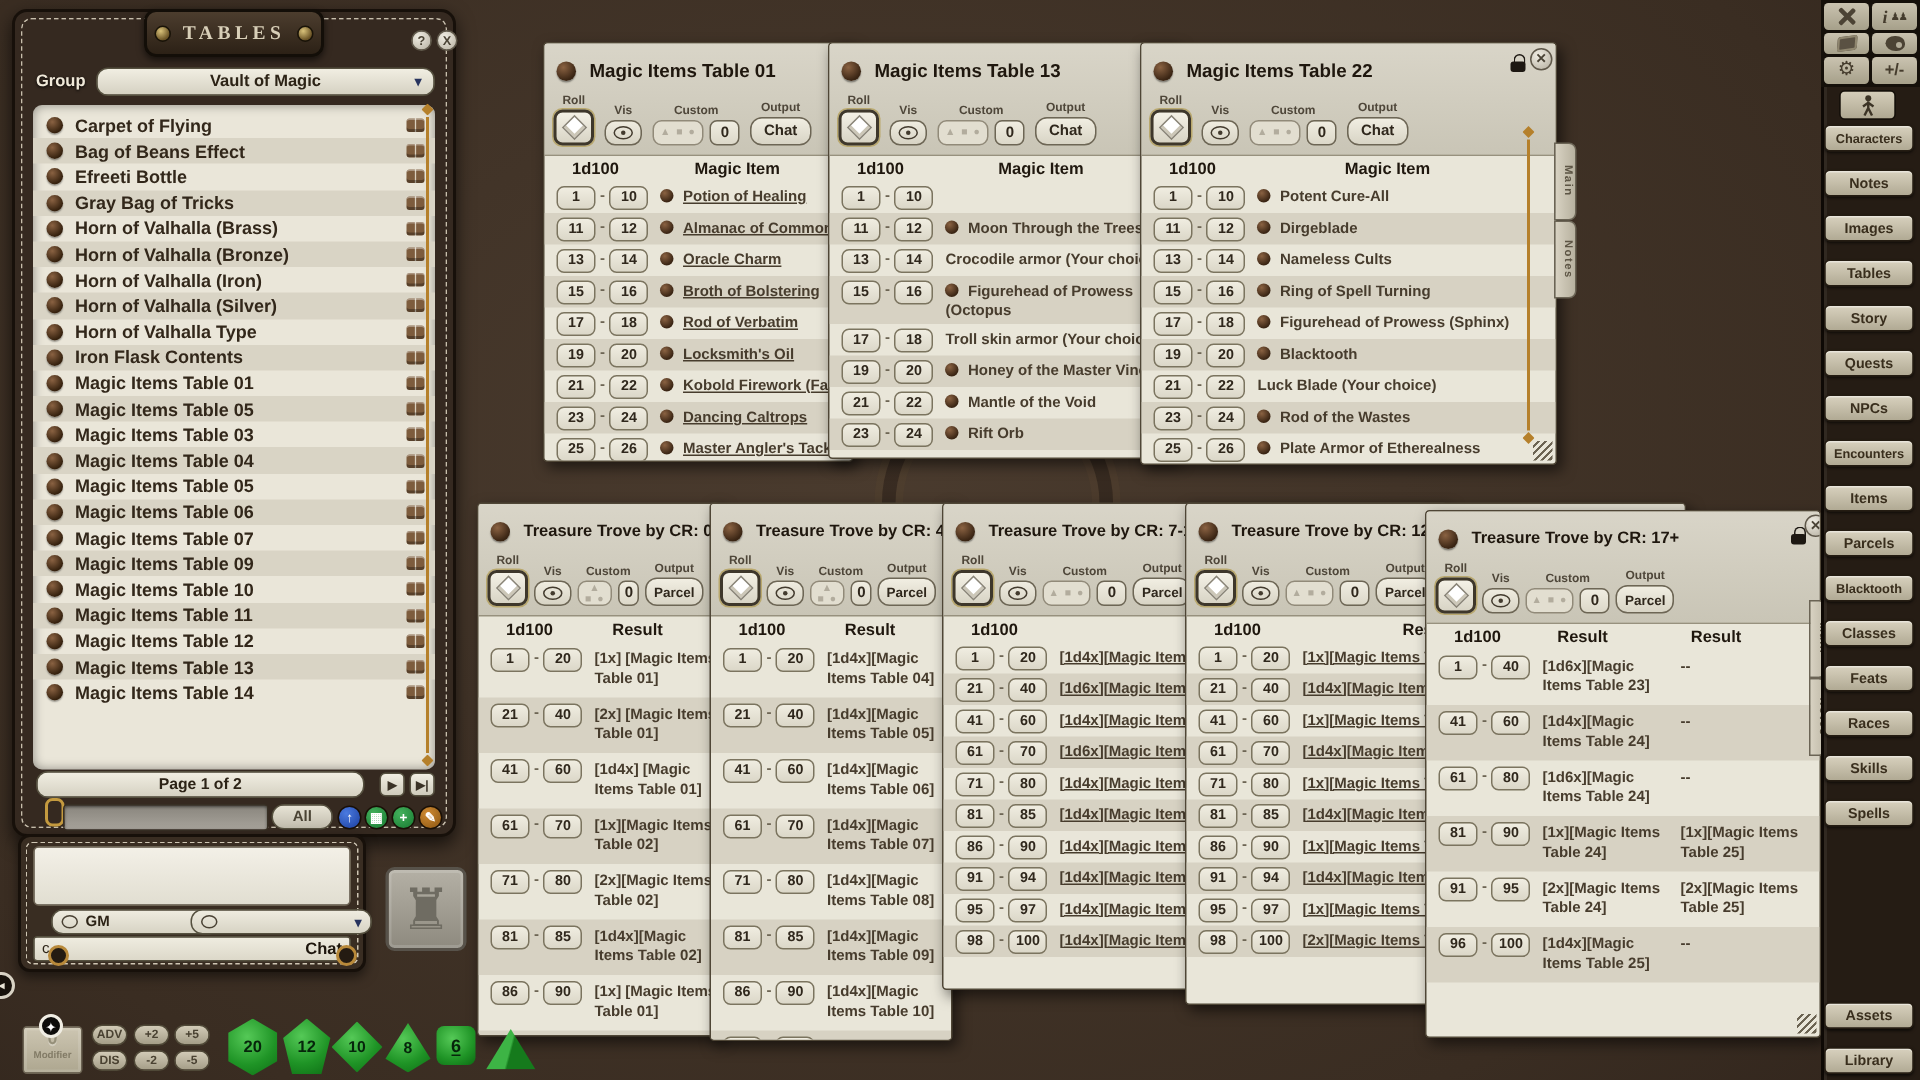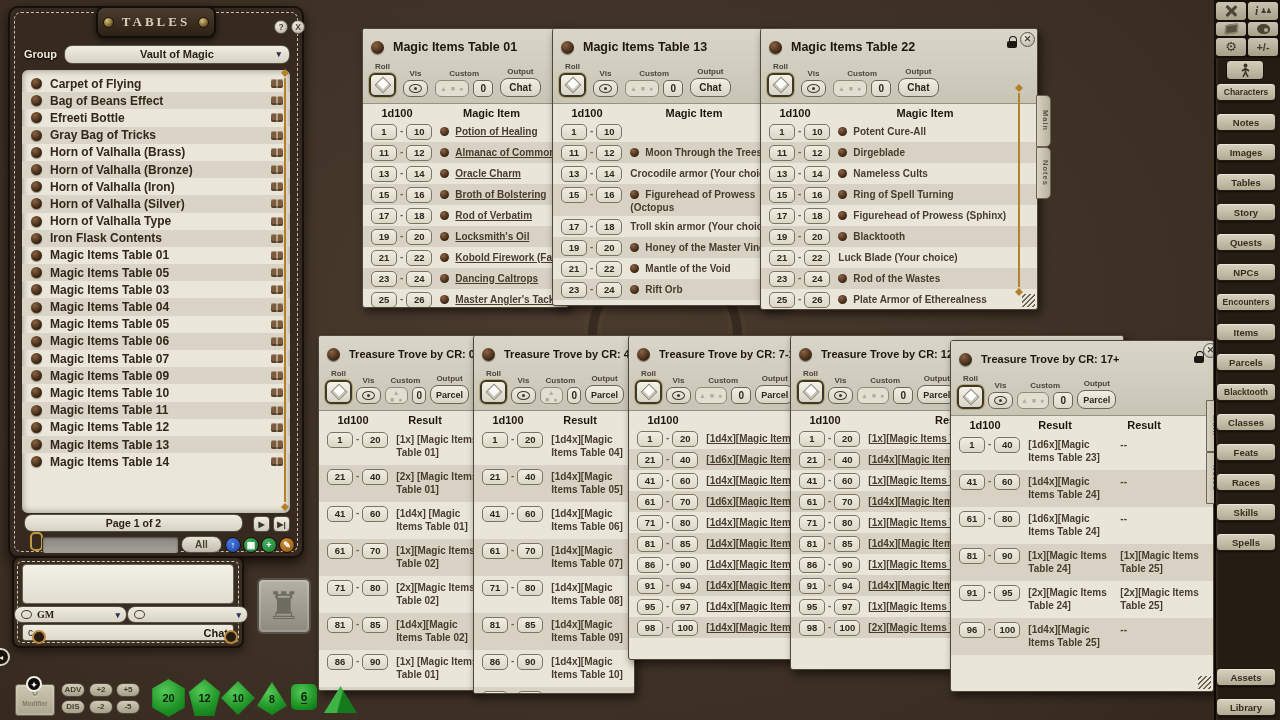--- a/index.html
+++ b/index.html
@@ -116,21 +116,21 @@
   .lbullet{width:11px;height:11px;border-radius:50%;flex:none;margin-right:8px;
     background:radial-gradient(circle at 35% 30%, #8a6242, #35210e 70%);box-shadow:0 1px 1px rgba(0,0,0,.35);}
   .lbl{flex:1;white-space:nowrap;overflow:hidden;}
   .book{width:12px;height:9px;border-radius:2px;flex:none;
     background:linear-gradient(90deg,#7d5c3d 44%,#d9cfbd 47%,#d9cfbd 53%,#7d5c3d 56%);
     box-shadow:inset 0 1px 0 rgba(255,255,255,.35), inset 0 -2px 0 rgba(0,0,0,.3);}
   .tw-scroll{position:absolute;right:16px;top:70px;width:2px;height:424px;background:#b5802b;z-index:2;}
   .tw-scroll::before,.tw-scroll::after{content:"";position:absolute;left:-3px;width:8px;height:8px;background:#b5802b;
     clip-path:polygon(50% 0,100% 50%,50% 100%,0 50%);}
   .tw-scroll::before{top:-9px;} .tw-scroll::after{bottom:-9px;}
-  .tw-pager{position:absolute;left:14px;right:12px;top:506px;display:flex;align-items:flex-end;}
+  .tw-pager{position:absolute;left:14px;right:12px;top:506px;display:flex;align-items:center;}
   .page-pill{flex:1;height:16px;background:linear-gradient(#f1eee2,#d5d1c2);border:1px solid #55503f;border-radius:8px;
     font-size:10.5px;font-weight:bold;color:#2c2316;display:flex;align-items:center;justify-content:center;margin-right:7px;}
   .pgbtn{width:17px;height:16px;background:linear-gradient(#f1eee2,#cfcbbc);border:1px solid #55503f;border-radius:4px;
     font-size:8px;color:#3a3226;margin-left:3px;padding:0;font-weight:bold;}
   .chain{position:absolute;left:20px;top:524px;width:9px;height:15px;border:2.5px solid #c49a3f;border-radius:5px;}
   .search-input{position:absolute;left:32px;top:528px;width:135px;height:16px;border:1px solid #372f24;border-radius:3px;
     background:linear-gradient(#89857d,#a7a39b);box-shadow:inset 0 1px 2px rgba(0,0,0,.5);}
   .all-btn{position:absolute;left:171px;top:528px;width:41px;height:17px;border-radius:9px;
     background:linear-gradient(#e8e4d6,#c1bcad);border:1px solid #55503f;font-size:10px;font-weight:bold;color:#4a4334;padding:0;}
   .cbtn{position:absolute;top:529px;width:16px;height:16px;border-radius:50%;border:1px solid #190f06;color:#fff;
@@ -141,21 +141,21 @@
   .cbtn.pencil{left:269px;background:radial-gradient(circle at 35% 30%, #cf8a33, #8a5511);}
 
   
   .chat-win{position:absolute;left:12px;top:556px;width:228px;height:88px;background:#392d22;
     border:2px solid #17100a;border-radius:8px;z-index:12;box-shadow:0 3px 8px rgba(0,0,0,.5);}
   .chat-win .inner-stitch{position:absolute;inset:3px;border:1px dashed #cfc6b4;border-radius:5px;pointer-events:none;}
   .chat-log{position:absolute;left:8px;top:6px;right:8px;height:38px;border:1px solid #6b6252;border-radius:4px;
     background:linear-gradient(#f3f0e7,#e1ded1);}
   .chat-dd{position:absolute;top:48px;height:15px;background:linear-gradient(#efece0,#d7d3c4);border:1px solid #55503f;
     border-radius:8px;display:flex;align-items:center;padding:0 6px;font-size:10px;font-weight:bold;color:#2c2316;}
-  .dd-gm{left:0;width:99px;font-family:Liberation Serif, serif;} .dd-2{left:113px;width:107px;}
+  .dd-gm{left:20px;width:99px;} .dd-2{left:113px;width:107px;}
   .bubble{width:9px;height:7px;border:1.5px solid #4a4234;border-radius:50%;margin-right:5px;flex:none;}
   .chat-dd .chev{margin-left:auto;}
   .chat-input{position:absolute;left:8px;top:66px;right:8px;height:15px;background:linear-gradient(#efece0,#dcd8c9);
     border:1px solid #55503f;border-radius:3px;display:flex;align-items:center;padding:0 5px;font-size:10px;color:#2c2316;}
   .chat-send{margin-left:auto;font-weight:bold;font-size:11px;color:#1d150c;}
   .grommet{position:absolute;width:10px;height:10px;border-radius:50%;border:2px solid #b8893a;background:#241b12;z-index:13;}
   .tower-btn{position:absolute;left:257px;top:578px;width:54px;height:56px;border-radius:6px;z-index:12;
     background:linear-gradient(#b4b0a5,#8e8a7f);border:2px solid #57524a;display:flex;align-items:center;justify-content:center;
     box-shadow:inset 0 0 0 2px rgba(255,255,255,.15);}
   .rook{font-family:"DejaVu Sans", sans-serif;font-size:38px;color:#6f6c62;line-height:1;}

